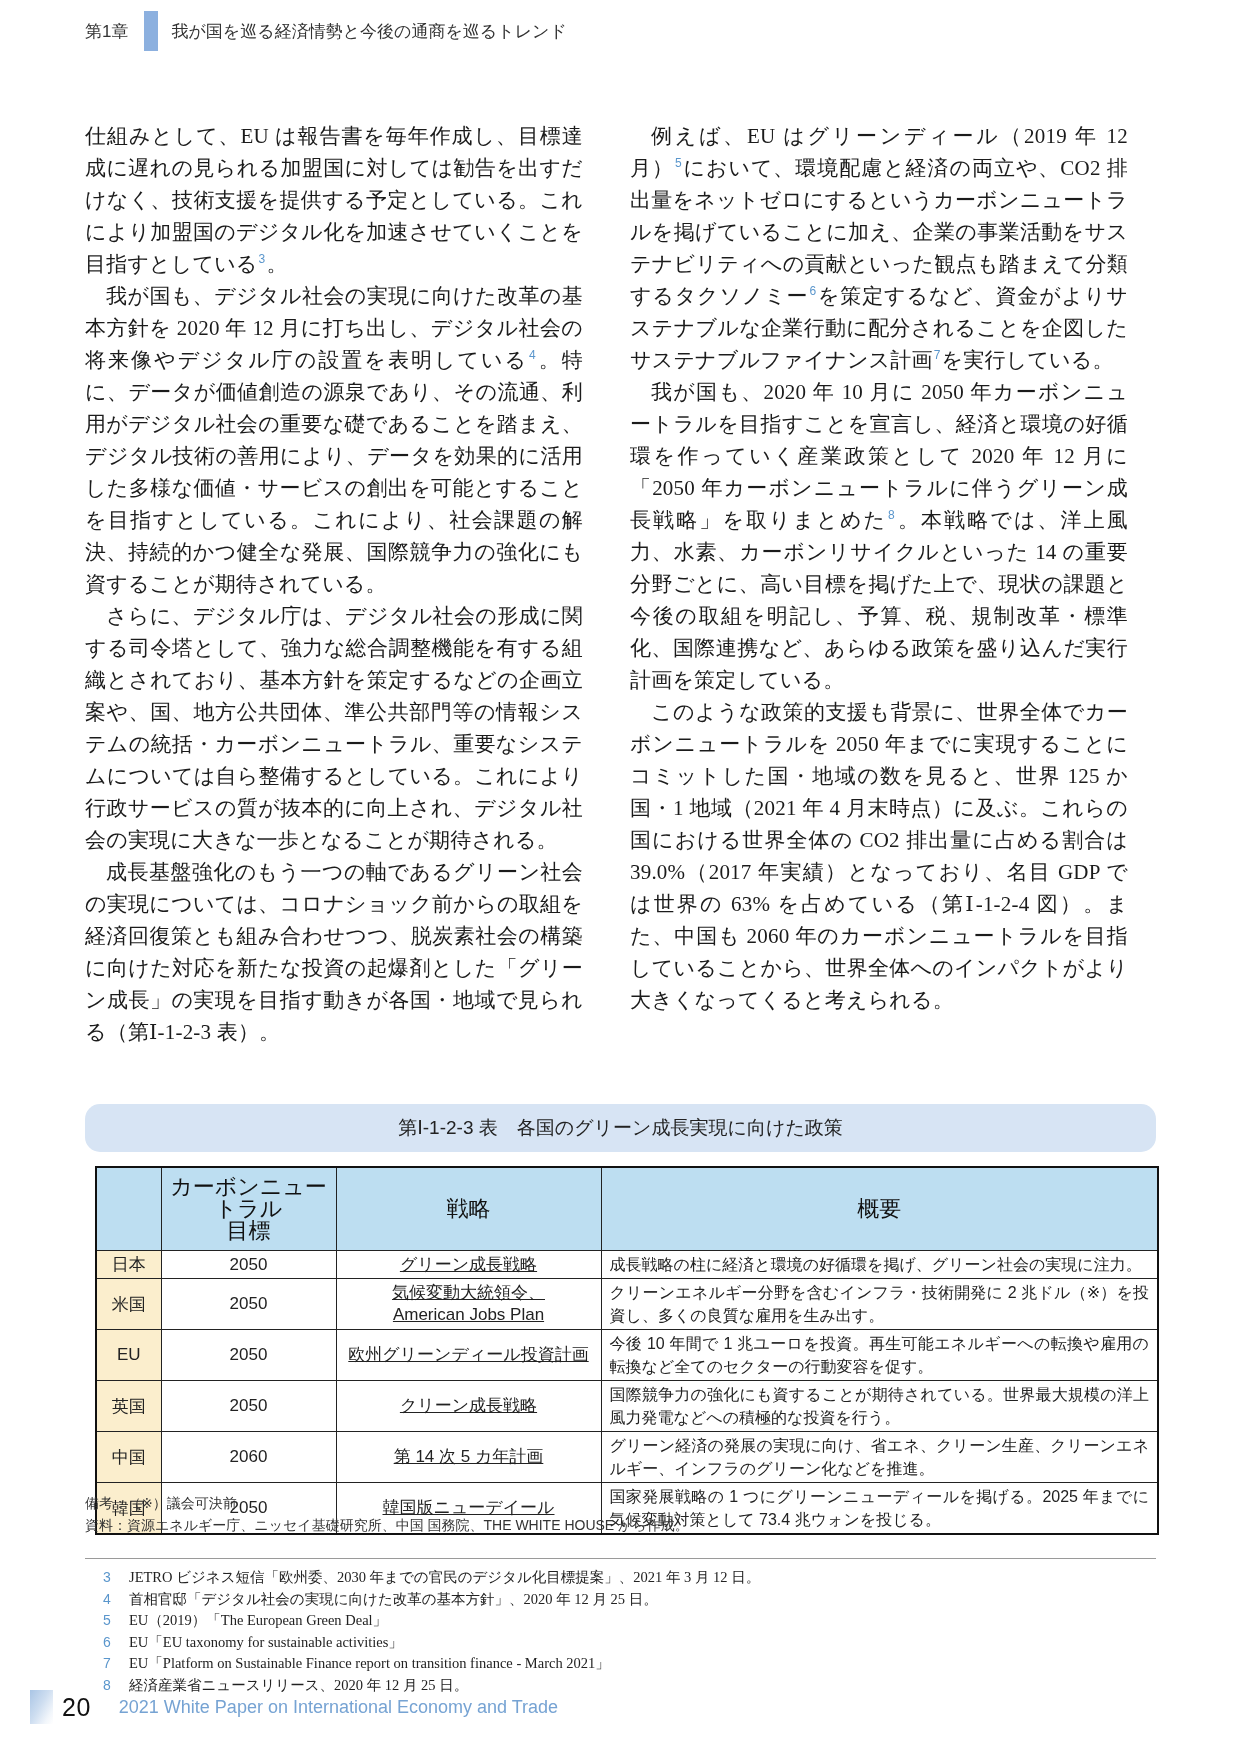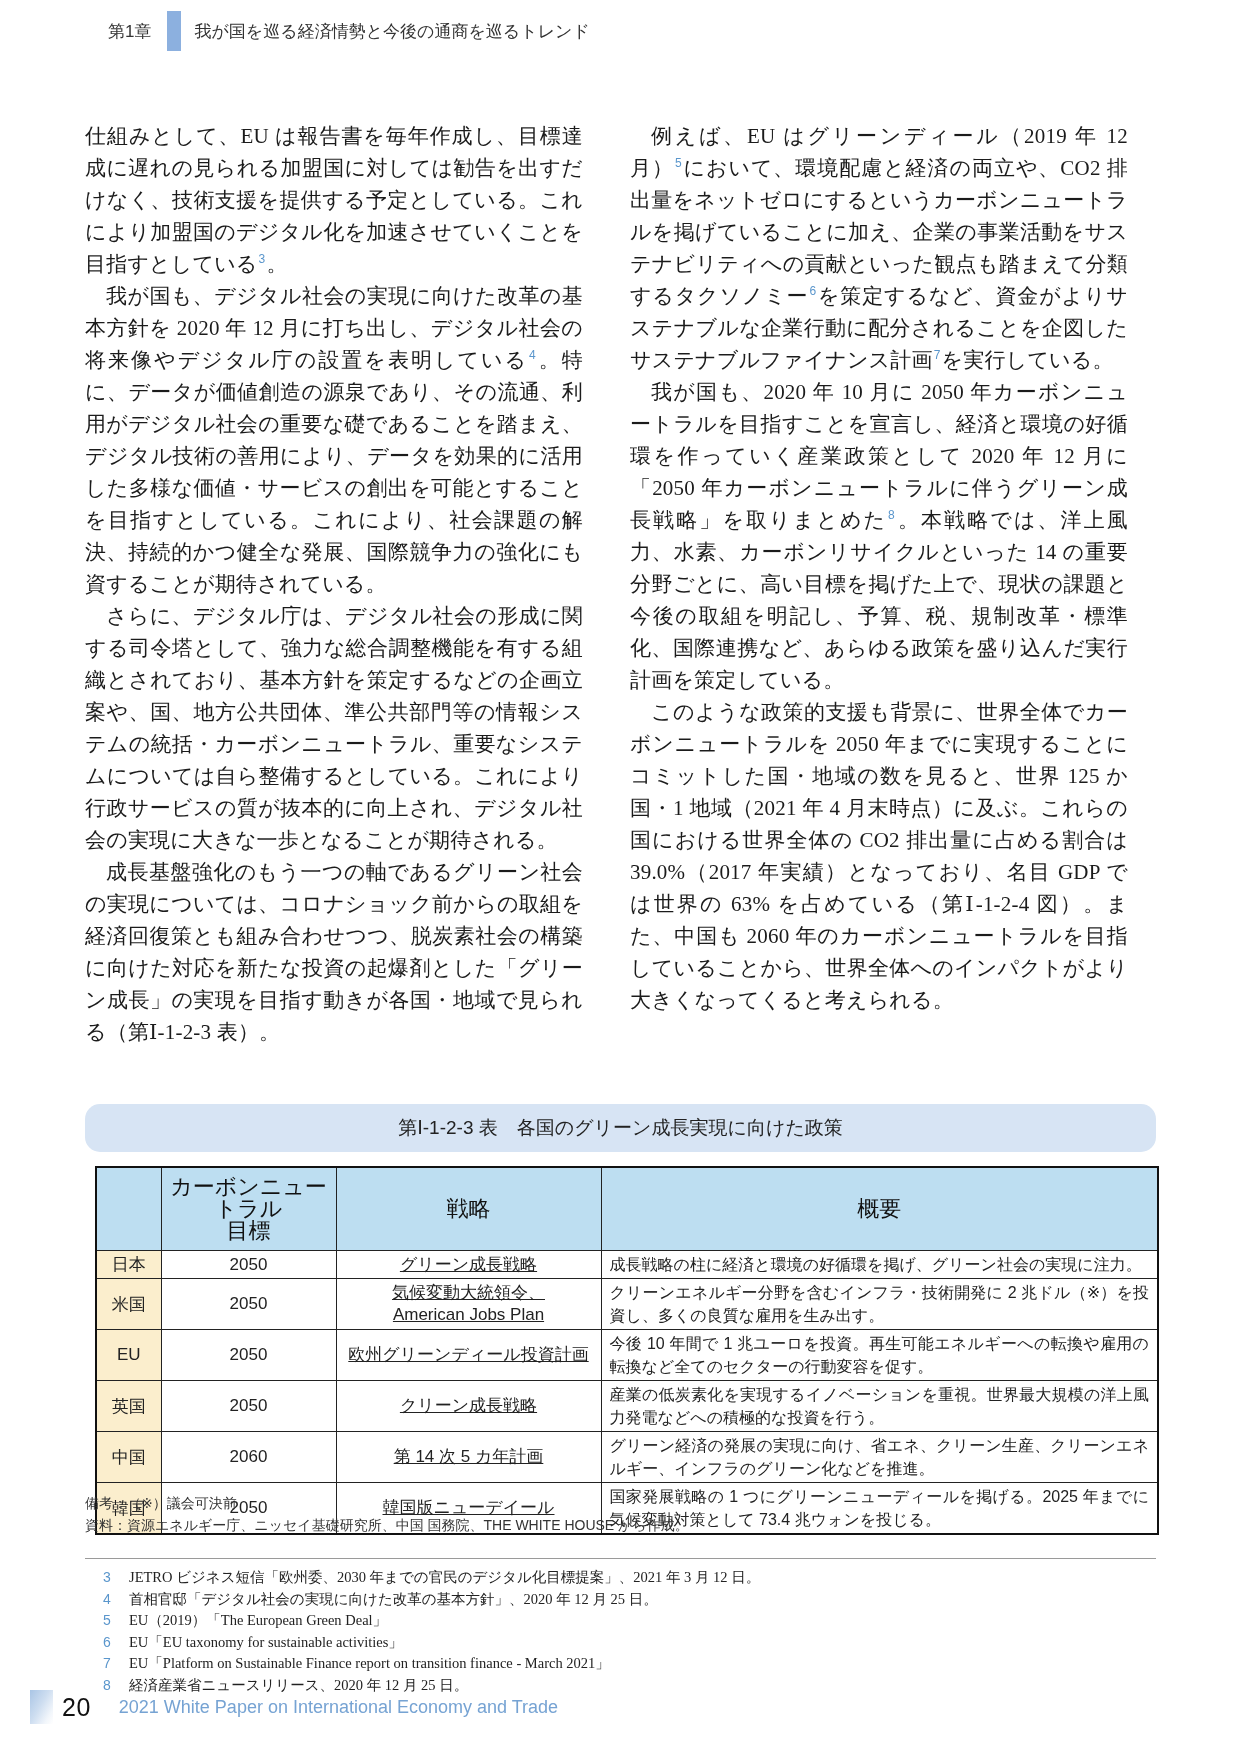--- a/index.html
+++ b/index.html
@@ -9,21 +9,20 @@
     background:#fff;
     overflow:hidden;
     font-family:"Liberation Serif","DejaVu Serif",serif;
     color:#1b1b1b;
   }
   
   .page-header{
     position:absolute;top:10px;left:85px;height:42px;
     display:flex;align-items:center;
     font-family:"Liberation Sans","DejaVu Sans",sans-serif;
-    margin-left:23px;
   }
   .chapter-label{font-size:17px;color:#333;}
   .chapter-bar{width:14px;height:40px;background:var(--accent-bar,#8cb0df);margin:0 13px 0 16px;}
   .chapter-title{font-size:17px;color:#333;}
   
   .cols{
     position:absolute;top:120px;left:85px;width:1043px;
     display:flex;gap:47px;
   }
   .col{width:498px;}
@@ -173,21 +172,21 @@
         <tr>
           <td class="country">EU</td>
           <td class="target">2050</td>
           <td class="strategy">欧州グリーンディール投資計画</td>
           <td class="summary">今後 10 年間で 1 兆ユーロを投資。再生可能エネルギーへの転換や雇用の転換など全てのセクターの行動変容を促す。</td>
         </tr>
         <tr>
           <td class="country">英国</td>
           <td class="target">2050</td>
           <td class="strategy">クリーン成長戦略</td>
-          <td class="summary">産業の低炭素化を実現するイノベーションを重視。世界最大規模の洋上風力発電などへの積極的な投資を行う。</td>
+          <td class="summary">国際競争力の強化にも資することが期待されている。世界最大規模の洋上風力発電などへの積極的な投資を行う。</td>
         </tr>
         <tr>
           <td class="country">中国</td>
           <td class="target">2060</td>
           <td class="strategy">第 14 次 5 カ年計画</td>
           <td class="summary">グリーン経済の発展の実現に向け、省エネ、クリーン生産、クリーンエネルギー、インフラのグリーン化などを推進。</td>
         </tr>
         <tr>
           <td class="country">韓国</td>
           <td class="target">2050</td>

